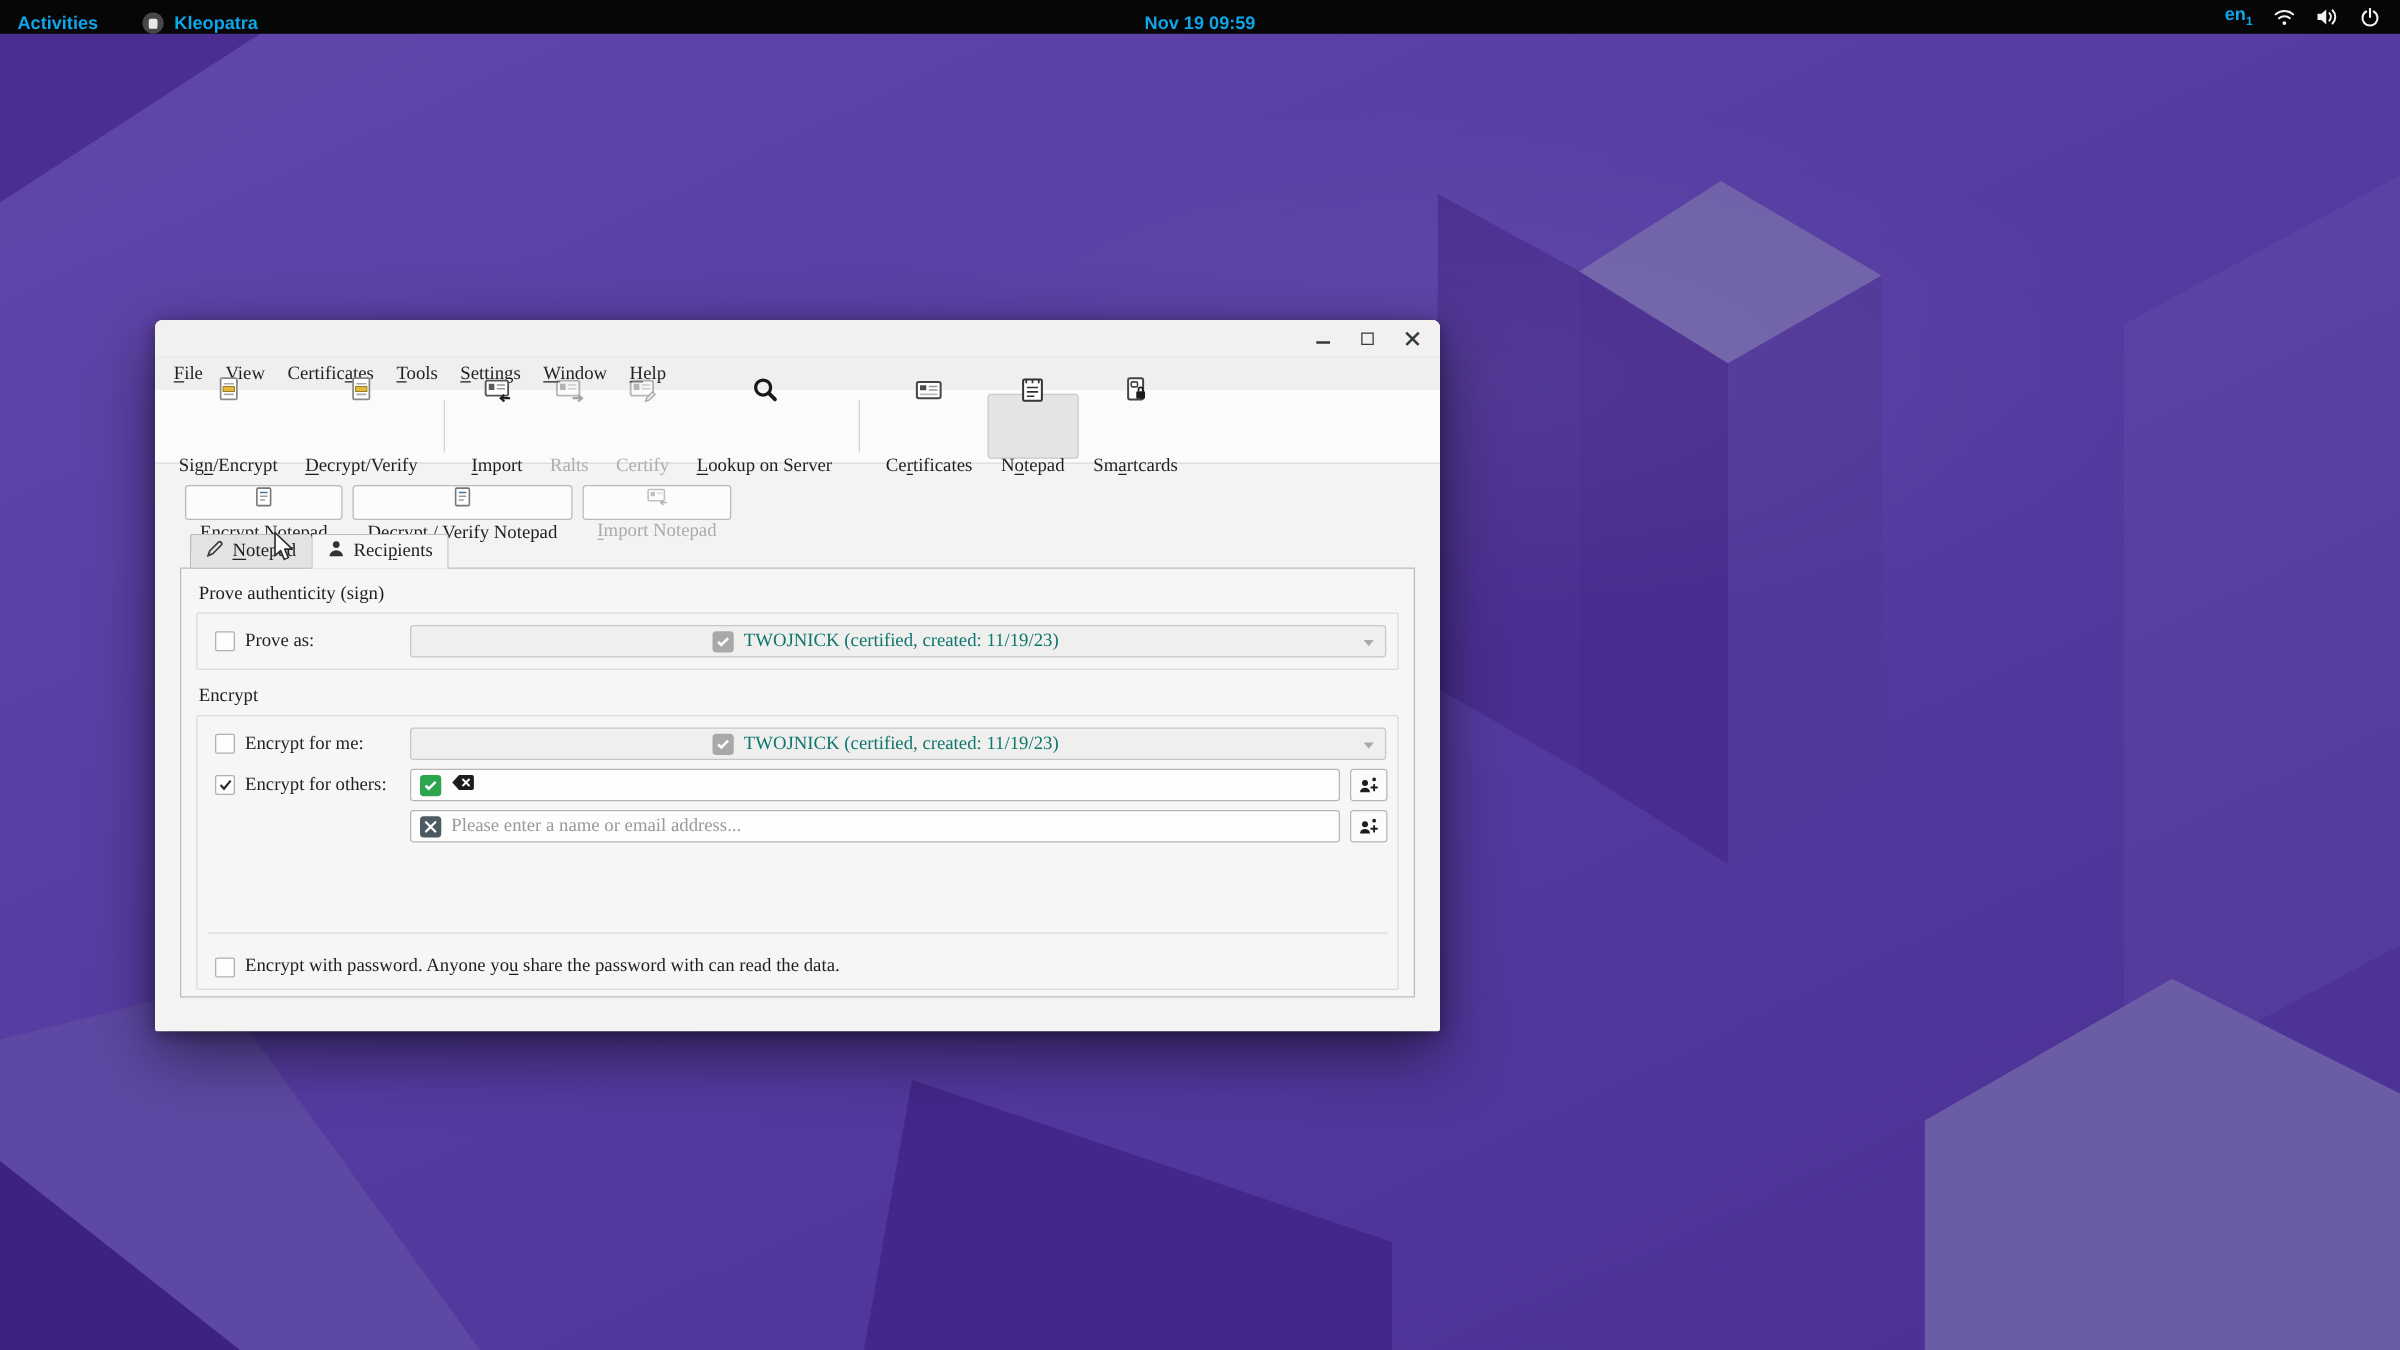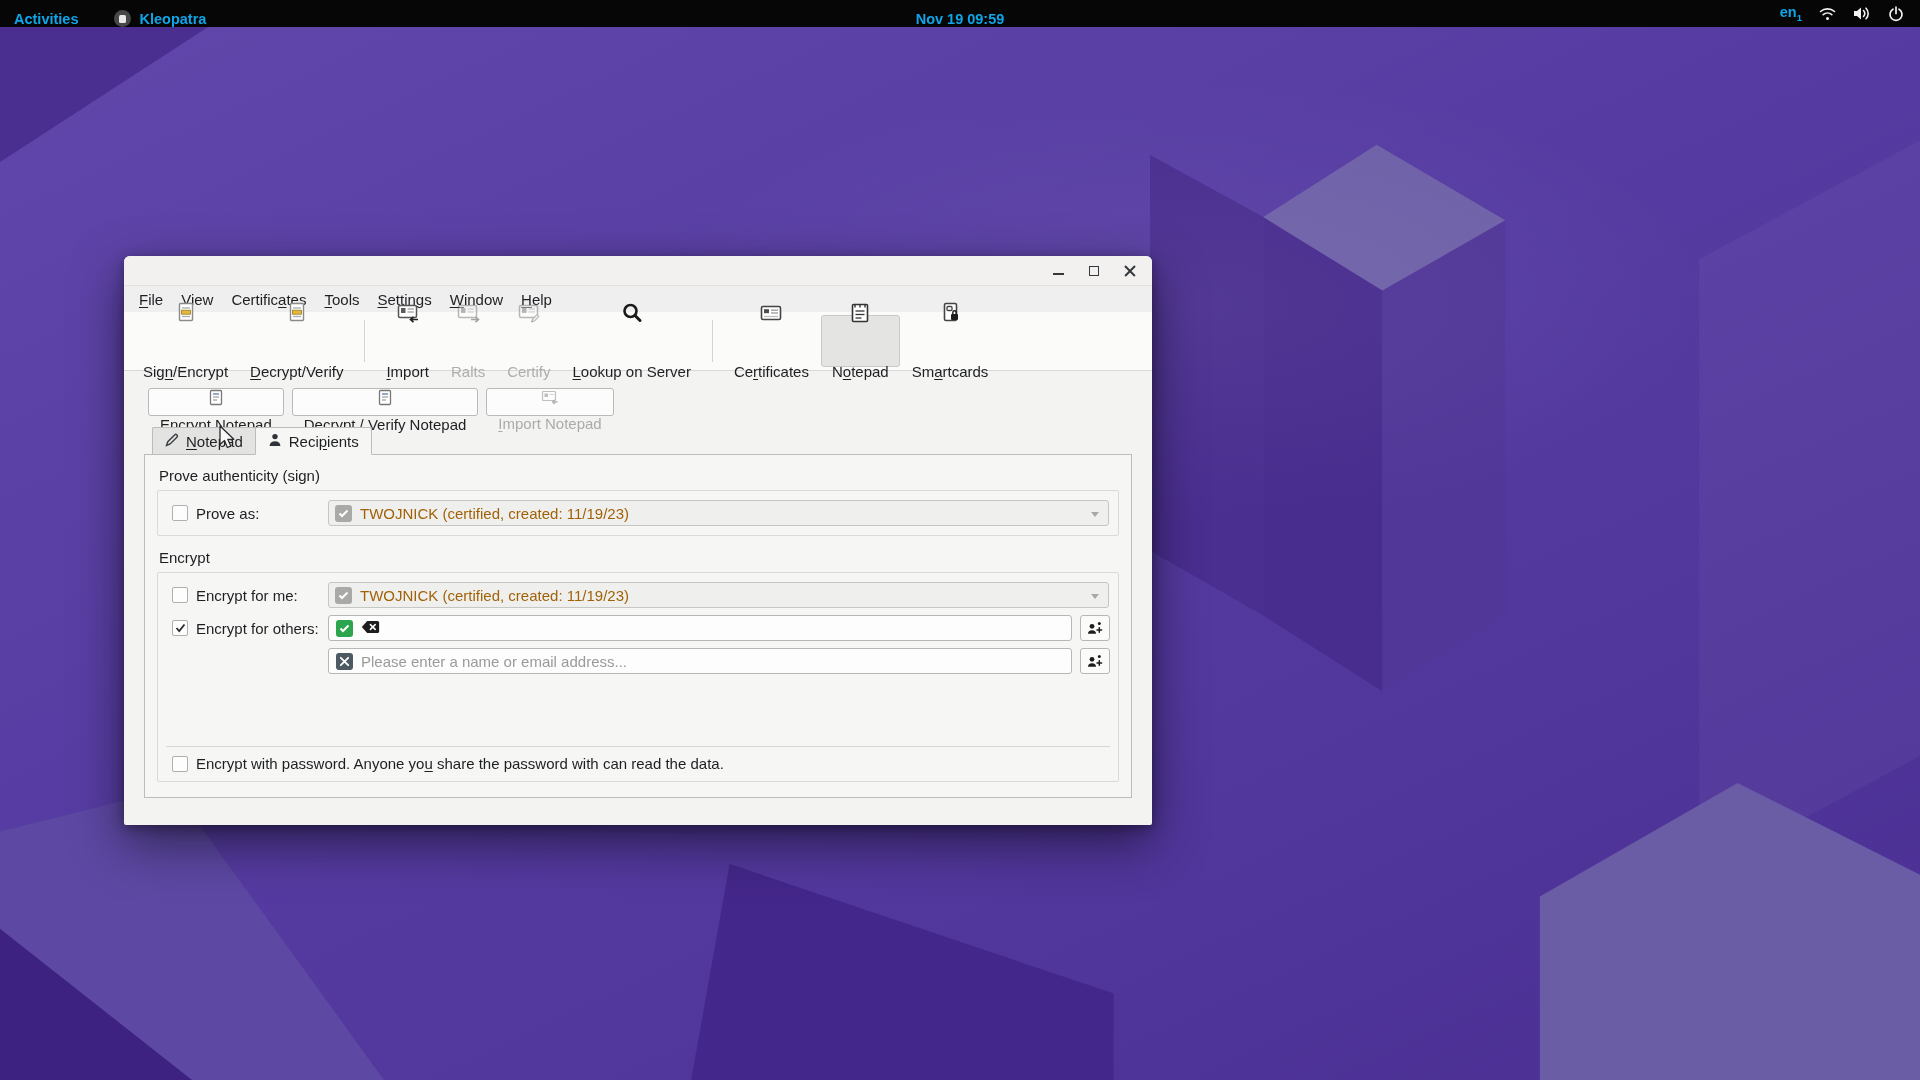--- a/index.html
+++ b/index.html
@@ -30,21 +30,21 @@
   .tb-appicon::after { content:""; position:absolute; left:5px; top:5px; width:7px; height:8px; background:#e8e8e8; border-radius:1.5px; }
   .tb-center { position:absolute; left:50%; transform:translateX(-50%); font-weight:700; }
   .tb-right { position:absolute; right:0; top:0; height:27px; display:flex; align-items:center; gap:17px; padding-right:16px; }
   .kbd { font-weight:600;margin-left:24px; }
   .kbd sub { font-size:9.5px; }
   .tb-ico { display:flex; align-items:center; }
 
   
   #win { position:absolute; left:124px; top:256px; width:1028px; height:569px; background:#f3f3f2;
          border-radius:6px 6px 2px 2px; box-shadow:0 18px 50px rgba(0,0,0,.5), 0 3px 12px rgba(0,0,0,.35);
-         color:#1d1f21; font-size:15px; z-index:40; }
+         color:#1d1f21; font-size:15px; z-index:40;font-family:Liberation Serif, serif; }
   .titlebar { height:30px; background:#f2f1f0; border-radius:6px 6px 0 0; border-bottom:1px solid #e2e1e0;
               display:flex; align-items:center; justify-content:flex-end; padding-right:14px; gap:20px; }
   .wbtn { width:16px; height:16px; display:flex; align-items:center; justify-content:center; cursor:default; }
   .glyph-min { width:11px; height:2px; background:#33393d; margin-top:7px; }
   .glyph-max { width:10px; height:10px; border:1.6px solid #33393d; }
   .glyph-close { position:relative; width:12px; height:12px; }
   .glyph-close::before,.glyph-close::after { content:""; position:absolute; left:-1px; top:5px; width:14px; height:1.8px; background:#33393d; }
   .glyph-close::before { transform:rotate(45deg); } .glyph-close::after { transform:rotate(-45deg); }
 
   .menubar { height:26px; background:#f0eff0; display:flex; align-items:center; padding-left:6px; }
@@ -72,38 +72,38 @@
   .pane { position:relative; z-index:1; margin:-1px 20px 0 20px; height:344px; border:1px solid #bcbcbb;
           background:#f6f6f5; padding:10px 12px 12px; }
   .group-title { padding:2px 0 6px 2px; }
   .group-frame { border:1px solid #dadad9; border-radius:2px; padding:9px 8px; }
   .group2 { margin-top:11px; }
   .row { display:flex; align-items:center; }
   .cbx { width:16px; height:16px; border:1px solid #b0b0af; border-radius:2px; background:#fdfdfd; margin:0 8px 0 6px; flex:none;
          display:flex; align-items:center; justify-content:center; }
   .row-label { width:132px; flex:none; }
   .combo { width:781px; height:26px; background:#efefee; border:1px solid #c6c6c5; border-radius:3px;
-           display:flex; align-items:center; gap:8px; padding:0 26px 0 6px; color:#a16207; position:relative; }
+           display:flex; align-items:center; gap:8px; padding:0 26px 0 6px; color:#0f766e; position:relative;justify-content:center; }
   .combo-arrow { position:absolute; right:9px; top:11px; width:0; height:0; border-left:4.5px solid transparent;
                  border-right:4.5px solid transparent; border-top:5px solid #a9a9a8; }
   .keybadge { width:17px; height:17px; border-radius:3px; display:flex; align-items:center; justify-content:center; flex:none; }
   .keybadge.gray { background:#a9a9a8; }
   .keybadge.green { background:#2da44e; }
   .keybadge.dark { background:#4d5a62; }
 
   .recipients-block { margin-top:7px; border-bottom:1px solid #d6d6d5; padding-bottom:72px; }
   .rline2 { margin-top:7px; }
   .indent { width:162px; flex:none; }
   .field { width:751px; height:26px; background:#fdfdfd; border:1px solid #b7b7b6; border-radius:3px;
            display:flex; align-items:center; gap:8px; padding:0 7px; }
   .field .ftext { flex:1; white-space:nowrap; overflow:hidden; }
   .placeholder { color:#9a9a99; }
   .addbtn { width:30px; height:26px; margin-left:8px; border:1px solid #b7b7b6; border-radius:3px; background:#fbfbfa;
             display:flex; align-items:center; justify-content:center; flex:none; }
-  .pwd-row { margin-top:8px; display:flex; align-items:center; }
+  .pwd-row { margin-top:18px; display:flex; align-items:center; }
 
   
   #cursor { position:absolute; left:219px; top:425px; z-index:60; }
 </style>
 </head>
 <body>
 
 <div id="wallpaper">
   <div class="facet f1"></div>
   <div class="facet f5"></div>

